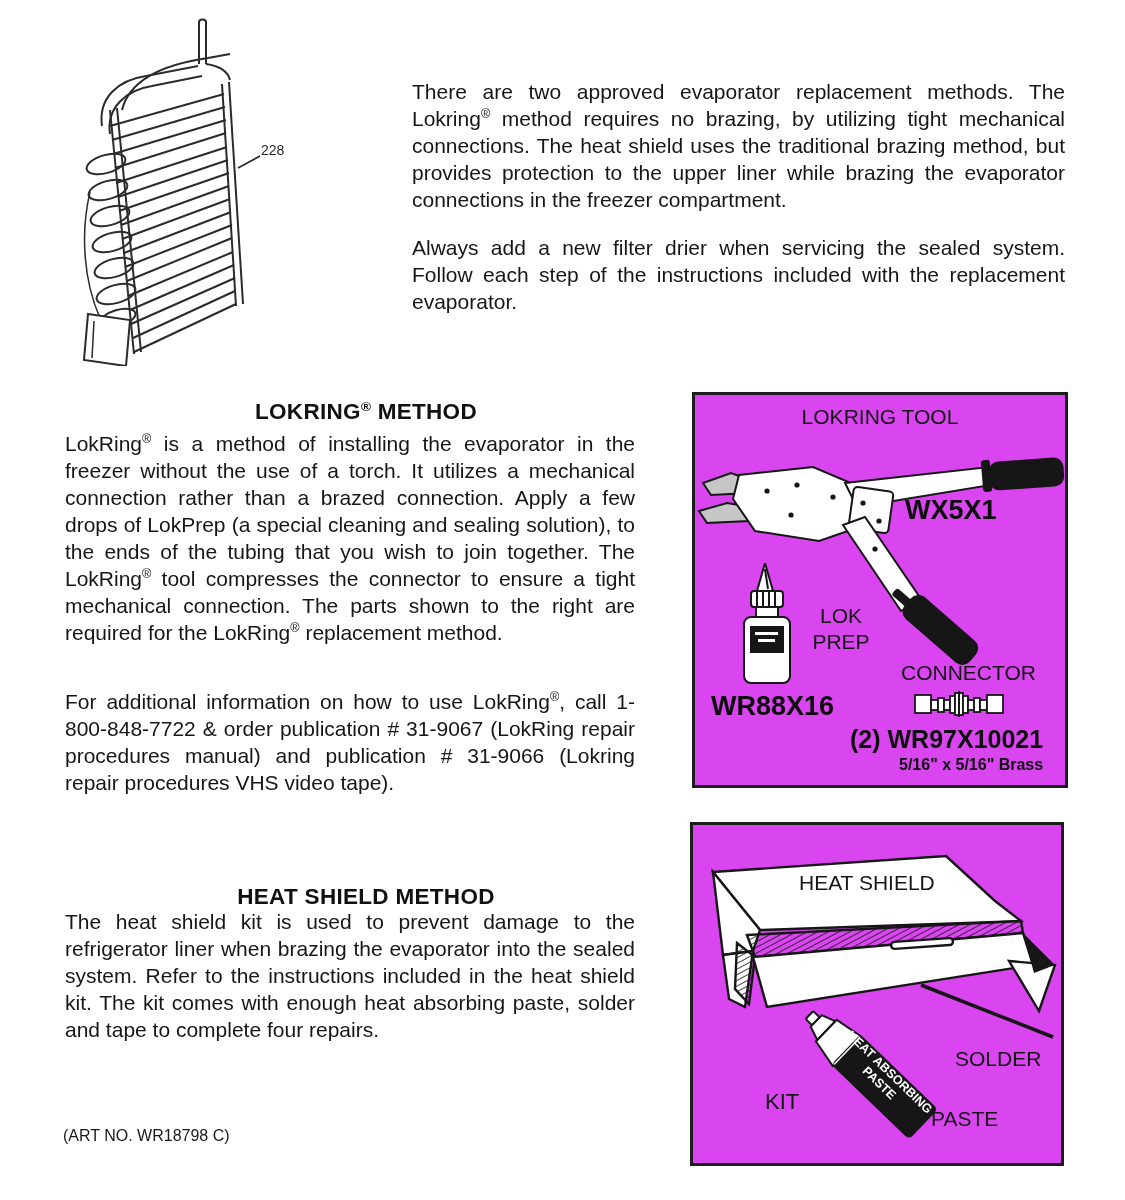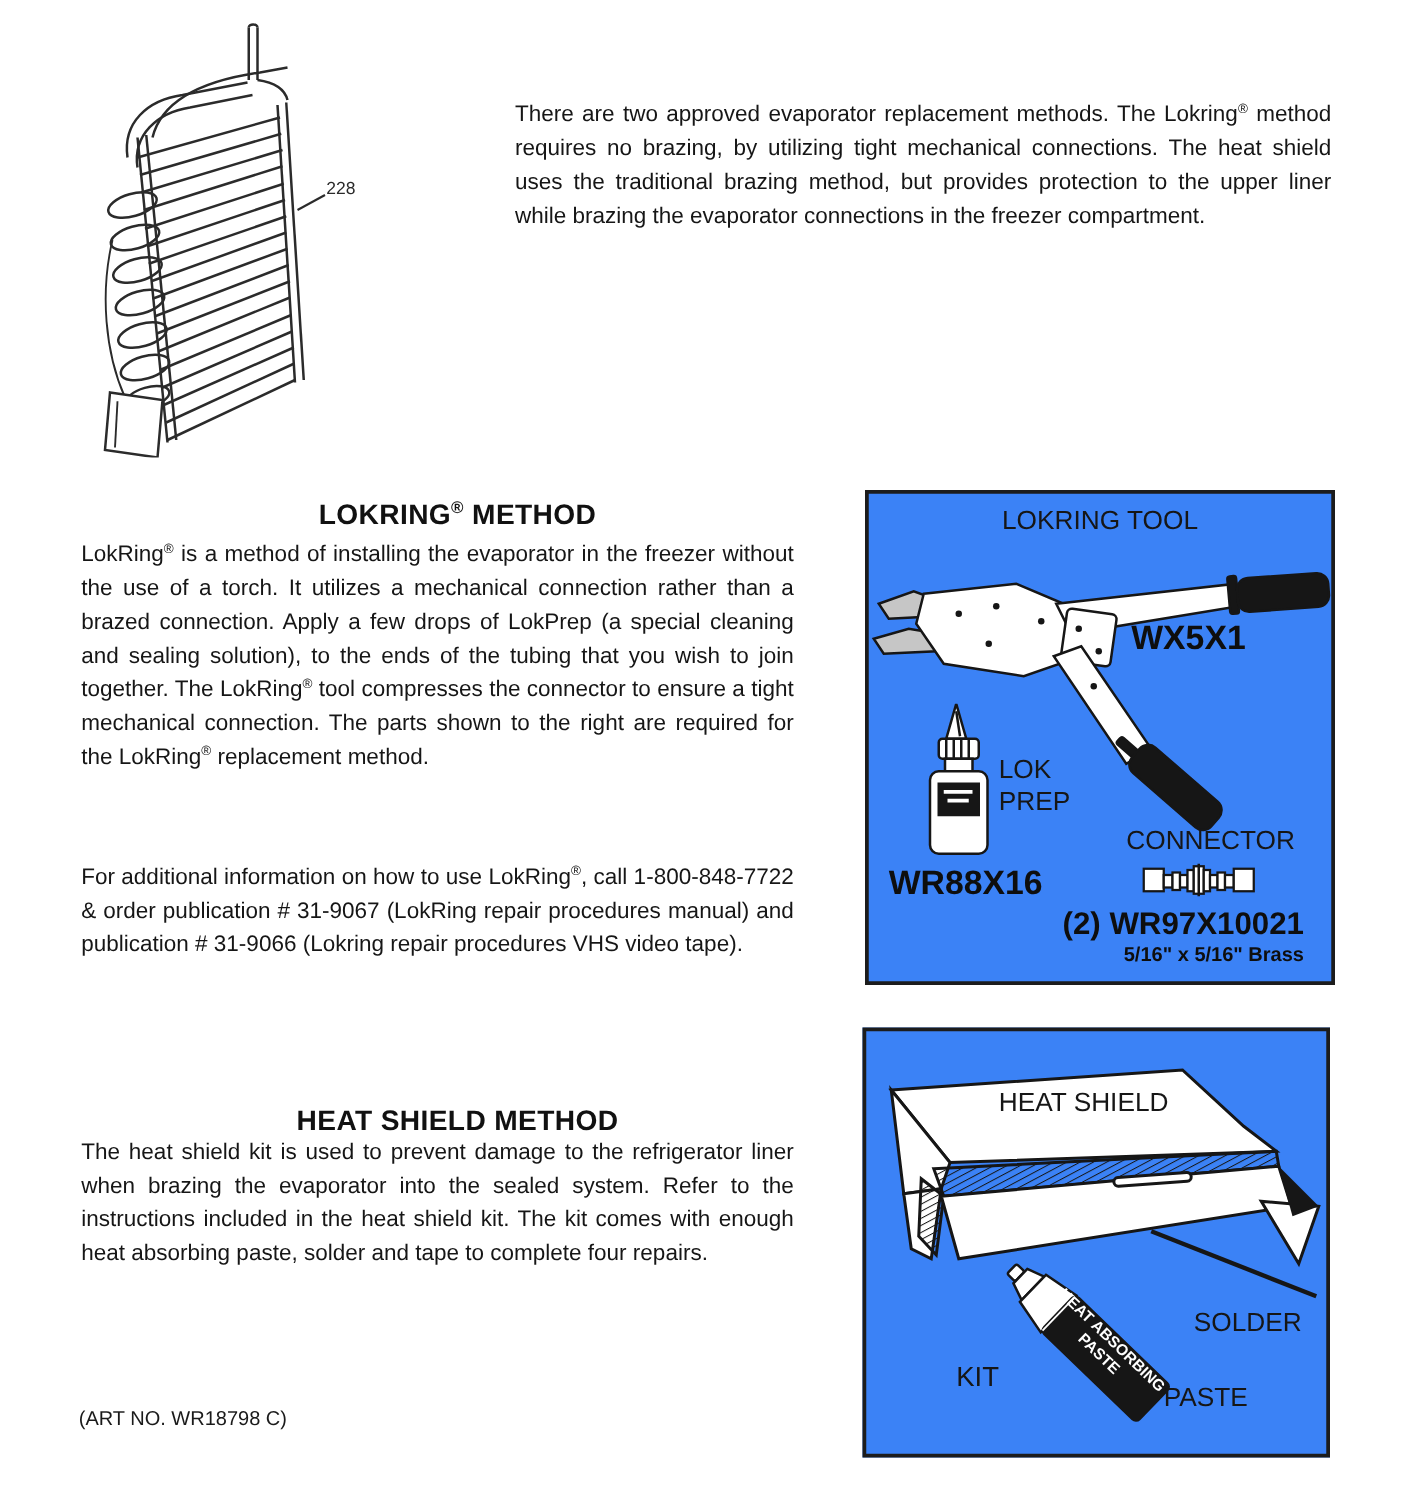--- a/index.html
+++ b/index.html
@@ -4,30 +4,30 @@
 <style>
   html,body { margin:0; padding:0; }
   body {
     width:1125px; height:1200px; position:relative; overflow:hidden;
     background:#ffffff; color:#141414;
     font-family:"Liberation Sans", sans-serif;
     -webkit-font-smoothing:antialiased;
   }
   .abs { position:absolute; }
   .body-text {
-    font-size:18px; line-height:27px; margin:0;
+    font-size:21px; line-height:27px; margin:0;
     text-align:justify; text-align-last:left; color:#161616;
   }
   .section-heading {
     font-size:22.5px; font-weight:bold; text-align:center; margin:16px;
     color:#111; letter-spacing:0.3px;
   }
   .sup { vertical-align:super; font-size:0.6em; line-height:0; }
-  .part-box { border:3px solid #1c1c1c; background:#3b82f6; }
-  .diagram-label { font-size:21px; color:#161616; white-space:nowrap; }
+  .part-box { border:3px solid #1c1c1c; background:#d946ef; }
+  .diagram-label { font-size:21px; color:#161616; white-space:nowrap;text-align:center; }
   .part-number { font-weight:bold; color:#0e0e0e; white-space:nowrap; }
   .callout-number { font-size:14px; color:#2a2a2a; }
   .footer-note { font-size:16px; font-weight:normal; color:#1a1a1a; white-space:nowrap; }
   .tube-label {
     display:flex; align-items:center; justify-content:center; text-align:center;
     color:#ffffff; font-weight:bold; font-size:12.5px; line-height:15px;
     transform:rotate(44deg);
   }
   svg { display:block; }
 </style>
@@ -85,20 +85,21 @@
     </g>
 
     <polygon points="8,300 50,306 46,352 4,346" fill="#ffffff" stroke="#2b2b2b" stroke-width="2"></polygon>
     <path d="M14,307 L12,344" fill="none" stroke="#2b2b2b" stroke-width="1.5"></path>
   </svg>
   <span class="abs callout-number" style="left:181px; top:128px;">228</span>
 </div>
 
 <div class="abs" style="left:412px; top:78px; width:653px;">
   <p class="body-text"><span>There are two approved evaporator replacement methods.  The Lokring</span><span class="sup">®</span><span> method requires no brazing, by utilizing tight mechanical connections.  The heat shield uses the traditional brazing method, but provides protection to the upper liner while brazing the evaporator connections in the freezer compartment.</span></p>
+  <p class="body-text" style="margin-top:21px;">Always add a new filter drier when servicing the sealed system.  Follow each step of the instructions included with the replacement evaporator.</p>
 </div>
 
 <h2 class="abs section-heading" style="left:65px; top:383px; width:570px;"><span>LOKRING</span><span class="sup">®</span><span> METHOD</span></h2>
 <p class="abs body-text" style="left:65px; top:430px; width:570px;"><span>LokRing</span><span class="sup">®</span><span> is a method of installing the evaporator in the freezer without the use of a torch.  It utilizes a mechanical connection rather than a brazed connection.  Apply a few drops of LokPrep (a special cleaning and sealing solution), to the ends of the tubing that you wish to join together.  The LokRing</span><span class="sup">®</span><span> tool compresses the connector to ensure a tight mechanical connection.  The parts shown to the right are required for the LokRing</span><span class="sup">®</span><span> replacement method.</span></p>
 <p class="abs body-text" style="left:65px; top:688px; width:570px;"><span>For additional information on how to use LokRing</span><span class="sup">®</span><span>, call 1-800-848-7722 &amp; order publication # 31-9067 (LokRing repair procedures manual) and publication # 31-9066 (Lokring repair procedures VHS video tape).</span></p>
 
 <h2 class="abs section-heading" style="left:65px; top:868px; width:570px;">HEAT SHIELD METHOD</h2>
 <p class="abs body-text" style="left:65px; top:908px; width:570px;">The heat shield kit is used to prevent damage to the refrigerator liner when brazing the evaporator into the sealed system.  Refer to the instructions included in the heat shield kit.  The kit comes with enough heat absorbing paste, solder and tape to complete four repairs.</p>
 
 <div class="abs part-box" style="left:692px; top:392px; width:370px; height:390px;">

